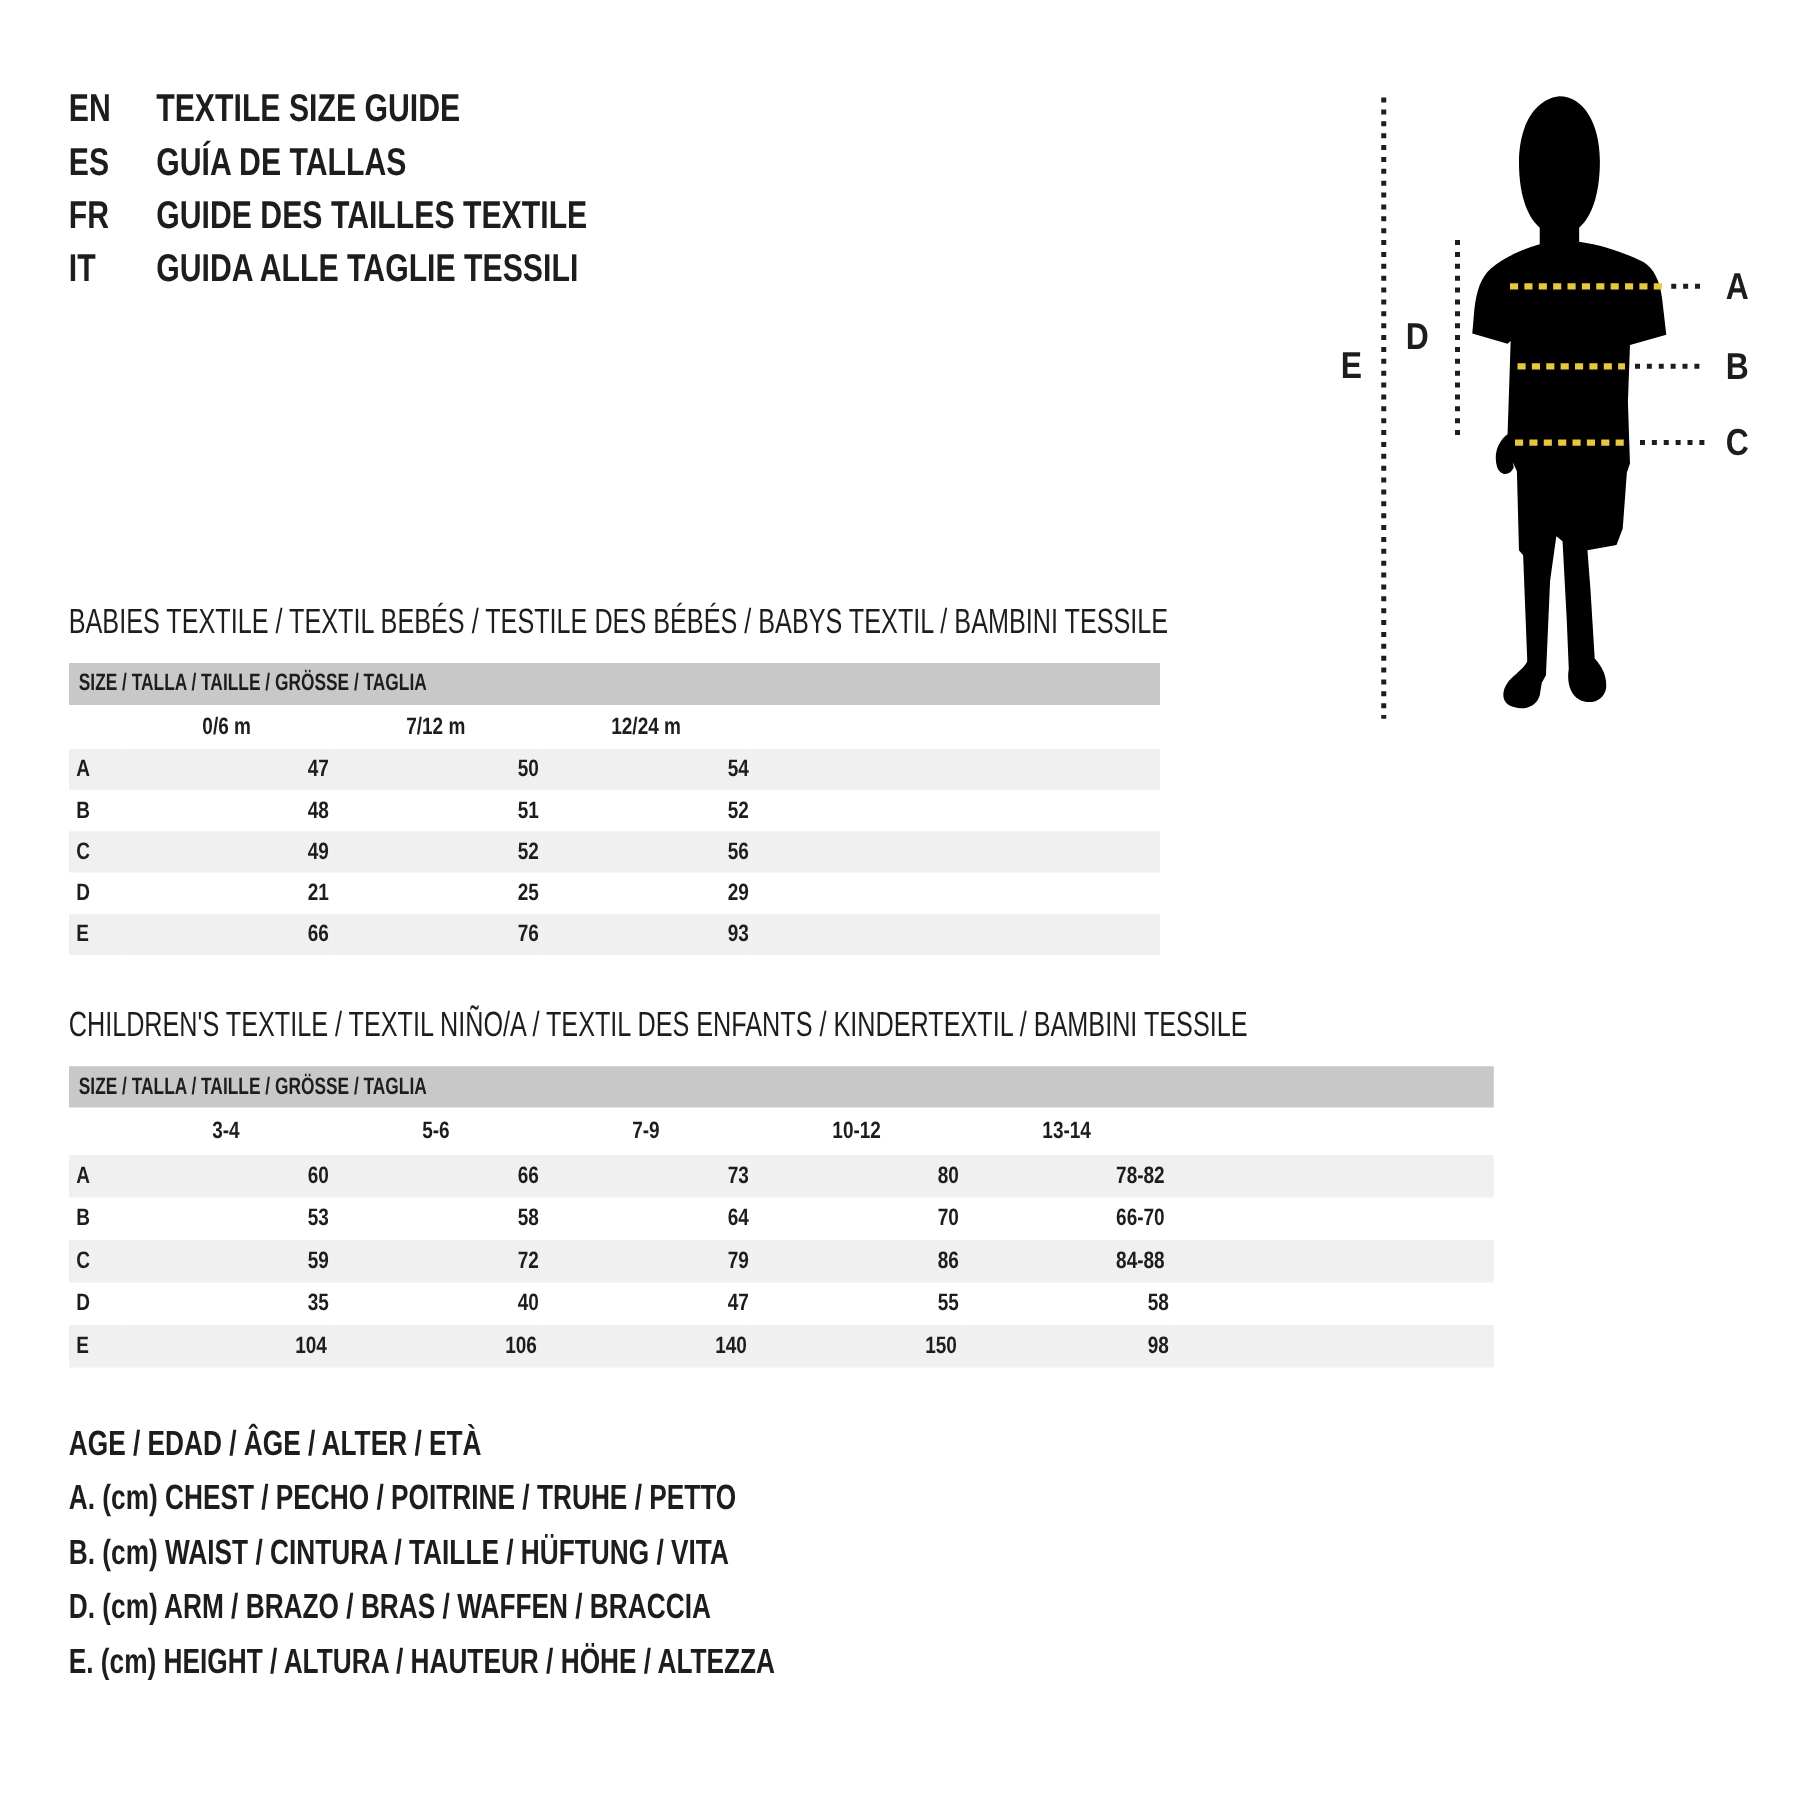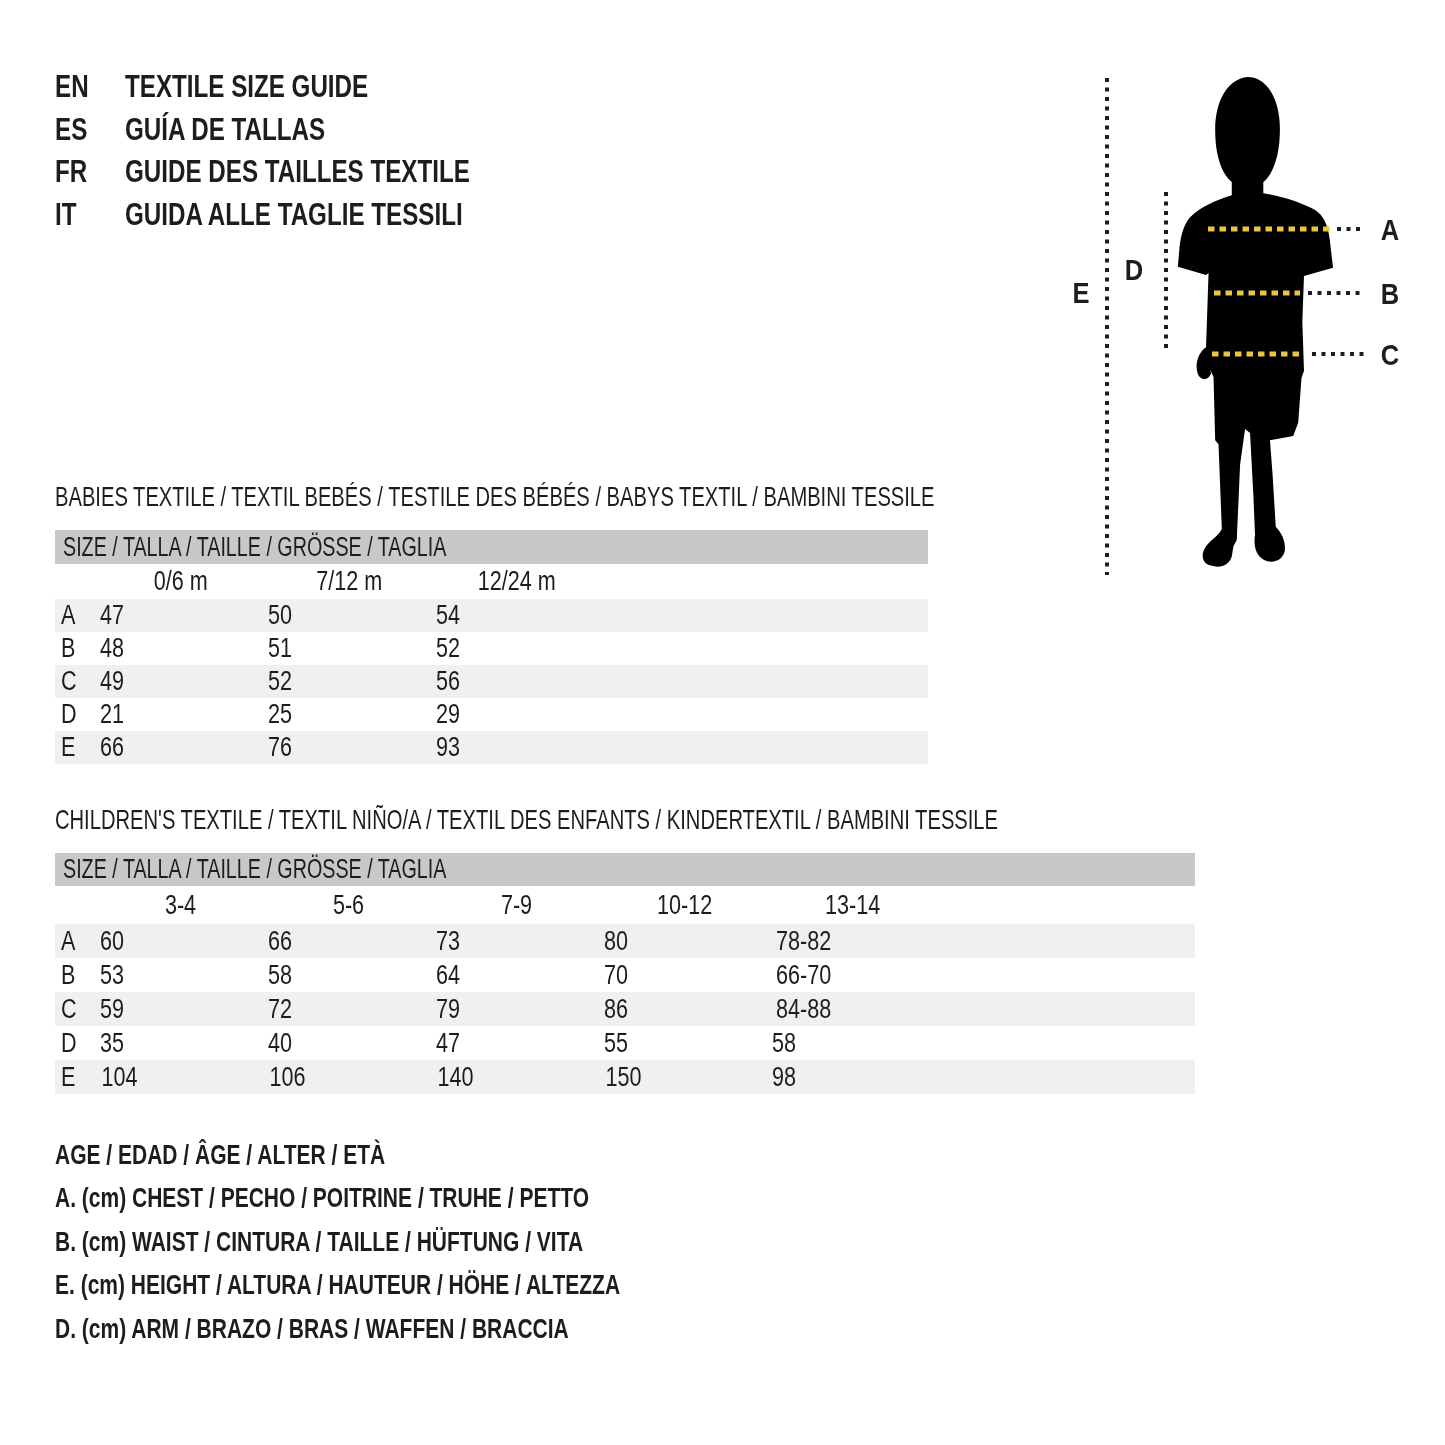--- a/index.html
+++ b/index.html
@@ -26,27 +26,27 @@
   .lang-row{white-space:nowrap;}
   .lang-code{display:inline-block;width:70px;}
   .lang-code .cond,.lang-title .cond{transform:scaleX(.78);}
 
   
   .sec-title{font-size:28px;font-weight:400;white-space:nowrap;}
   .sec-title .cond{transform:scaleX(.72);}
 
   
   table.size-table{position:absolute;border-collapse:collapse;table-layout:fixed;
-    font-size:27px;font-weight:400;color:var(--text);}
+    font-size:19px;font-weight:700;color:var(--text);}
   table.size-table td{padding:0;vertical-align:middle;overflow:hidden;}
   tr.bar td{background:var(--header-bar);padding-left:8px;text-align:left;}
   tr.bar .cond{transform:scaleX(.73);}
   tr.colrow td{text-align:center;background:#fff;}
   tr.colrow .cond{transform:scaleX(.8);transform-origin:50% 50%;}
-  tbody td{text-align:left;}
+  tbody td{text-align:right;}
   tbody td .cond{transform:scaleX(.8);transform-origin:50% 50%;}
   tbody td.lbl{text-align:left;padding-left:6px;}
   tbody td.lbl .cond{transform-origin:0 50%;}
   tbody tr:nth-child(odd) td{background:var(--row-stripe);}
   #babies-table{left:55px;top:530px;width:873px;}
   #babies-table tr.bar td{height:34px;}
   #babies-table tr.colrow td{height:35px;}
   #babies-table tbody td{height:33px;}
   #children-table{left:55px;top:853px;width:1140px;}
   #children-table tr.bar td{height:33px;}
@@ -274,15 +274,15 @@
       <td><span class="cond">98</span></td>
       <td></td>
     </tr>
   </tbody>
 </table>
 
 <div id="legend" class="abs">
   <div class="legend-line"><span class="cond">AGE / EDAD / ÂGE / ALTER / ETÀ</span></div>
   <div class="legend-line"><span class="cond">A. (cm) CHEST / PECHO / POITRINE / TRUHE / PETTO</span></div>
   <div class="legend-line"><span class="cond">B. (cm) WAIST / CINTURA / TAILLE / HÜFTUNG / VITA</span></div>
+  <div class="legend-line"><span class="cond">D. (cm) ARM / BRAZO / BRAS / WAFFEN / BRACCIA</span></div>
   <div class="legend-line"><span class="cond">E. (cm) HEIGHT / ALTURA / HAUTEUR / HÖHE / ALTEZZA</span></div>
-  <div class="legend-line"><span class="cond">D. (cm) ARM / BRAZO / BRAS / WAFFEN / BRACCIA</span></div>
 </div>
 
 </body></html>

